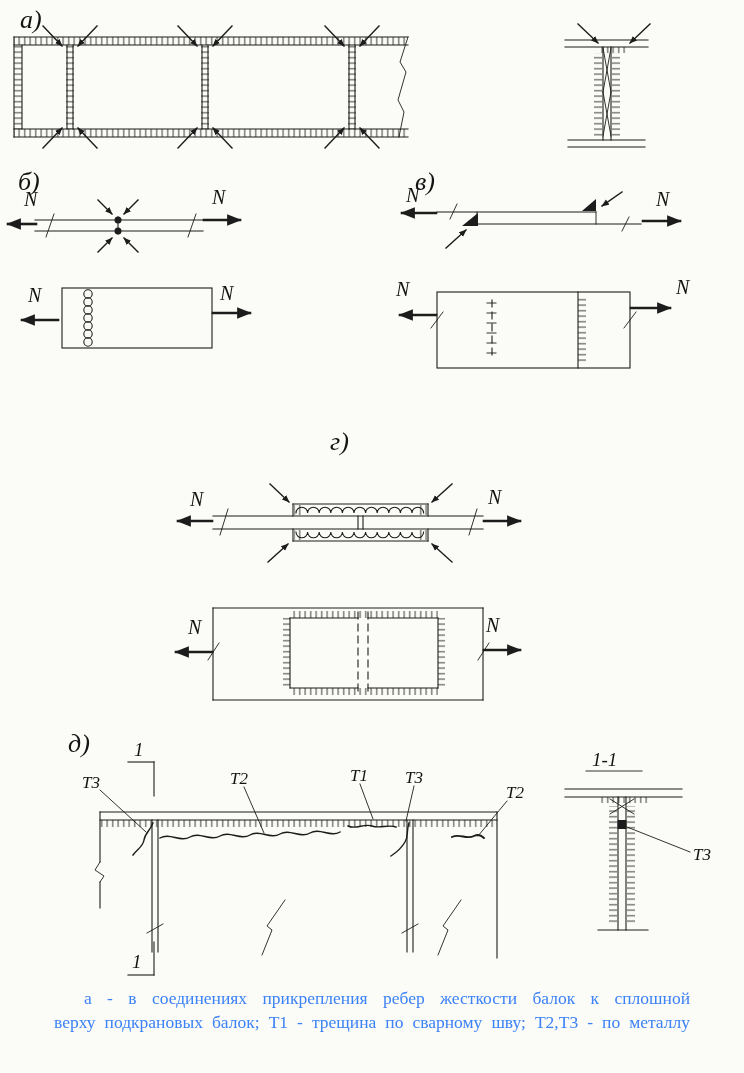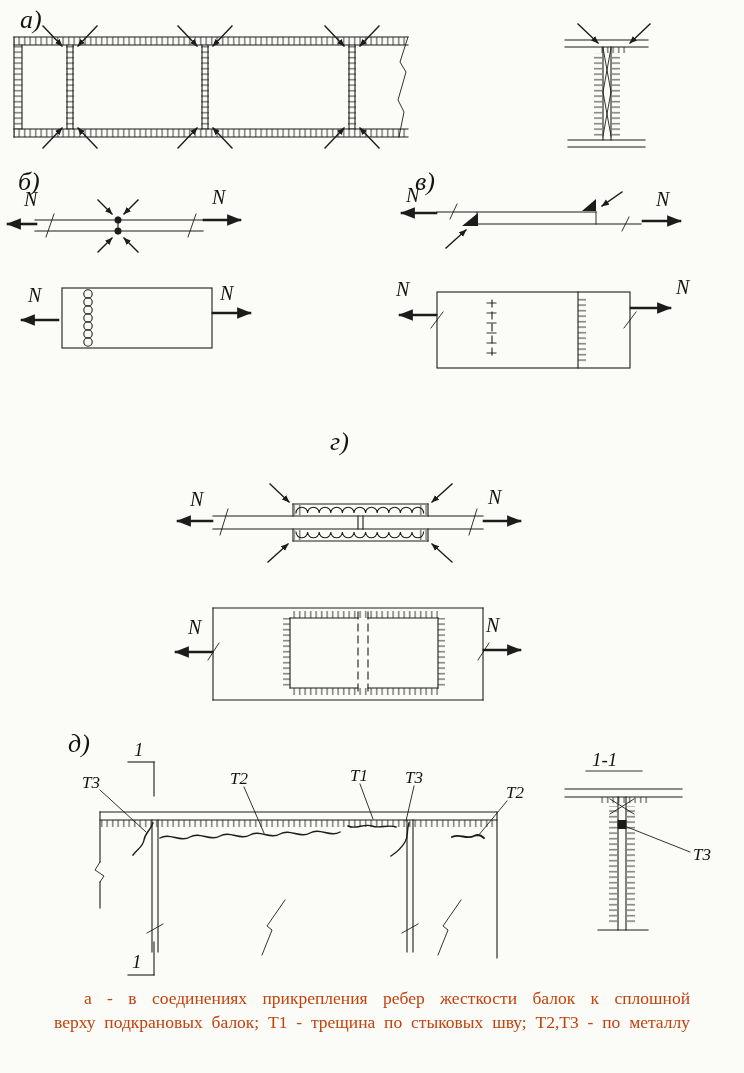--- a/index.html
+++ b/index.html
@@ -8,21 +8,21 @@
   svg.fig text{stroke:none;fill:#131313}
   .fill{fill:#1c1c1c;stroke:none}
   .thick{stroke-width:2.6}
   .ptr{stroke-width:1.4}
   .thin{stroke-width:0.9}
   .dash{stroke-dasharray:7 5}
   .lbl{font:italic 26px "Liberation Serif",serif}
   .n{font:italic 20px "Liberation Serif",serif}
   .crk{font:italic 17px "Liberation Serif",serif}
   .sec{font:italic 19px "Liberation Serif",serif}
-  .caption{position:absolute;left:54px;top:986px;width:636px;font-size:17.5px;line-height:24px;color:#c2410c}
+  .caption{position:absolute;left:54px;top:986px;width:636px;font-size:17.5px;line-height:24px;color:#3b82f6}
   .cap-line{text-align:justify;text-align-last:justify}
   .cap-indent{text-indent:30px}
 </style>
 </head>
 <body>
 
 <div class="page">
 <svg class="fig" width="744" height="1073" viewBox="0 0 744 1073" xmlns="http://www.w3.org/2000/svg">
   <defs>
     <marker id="ah" viewBox="0 0 10 10" refX="9" refY="5" markerWidth="5.5" markerHeight="5.5" orient="auto">
@@ -303,15 +303,15 @@
       <rect class="fill" x="617.5" y="820" width="9" height="9"></rect>
       <line class="thin" x1="627" y1="827" x2="690" y2="852"></line>
       <text x="693" y="860" class="crk">Т3</text>
       <line x1="598" y1="930" x2="648" y2="930"></line>
     </g>
   </g>
 </svg>
 
 <div class="caption">
   <div class="cap-line cap-indent">а - в соединениях прикрепления ребер жесткости балок к сплошной</div>
-  <div class="cap-line">верху подкрановых балок; Т1 - трещина по стыковых шву; Т2,Т3 - по металлу</div>
+  <div class="cap-line">верху подкрановых балок; Т1 - трещина по сварному шву; Т2,Т3 - по металлу</div>
 </div>
 </div>
 
 </body></html>

